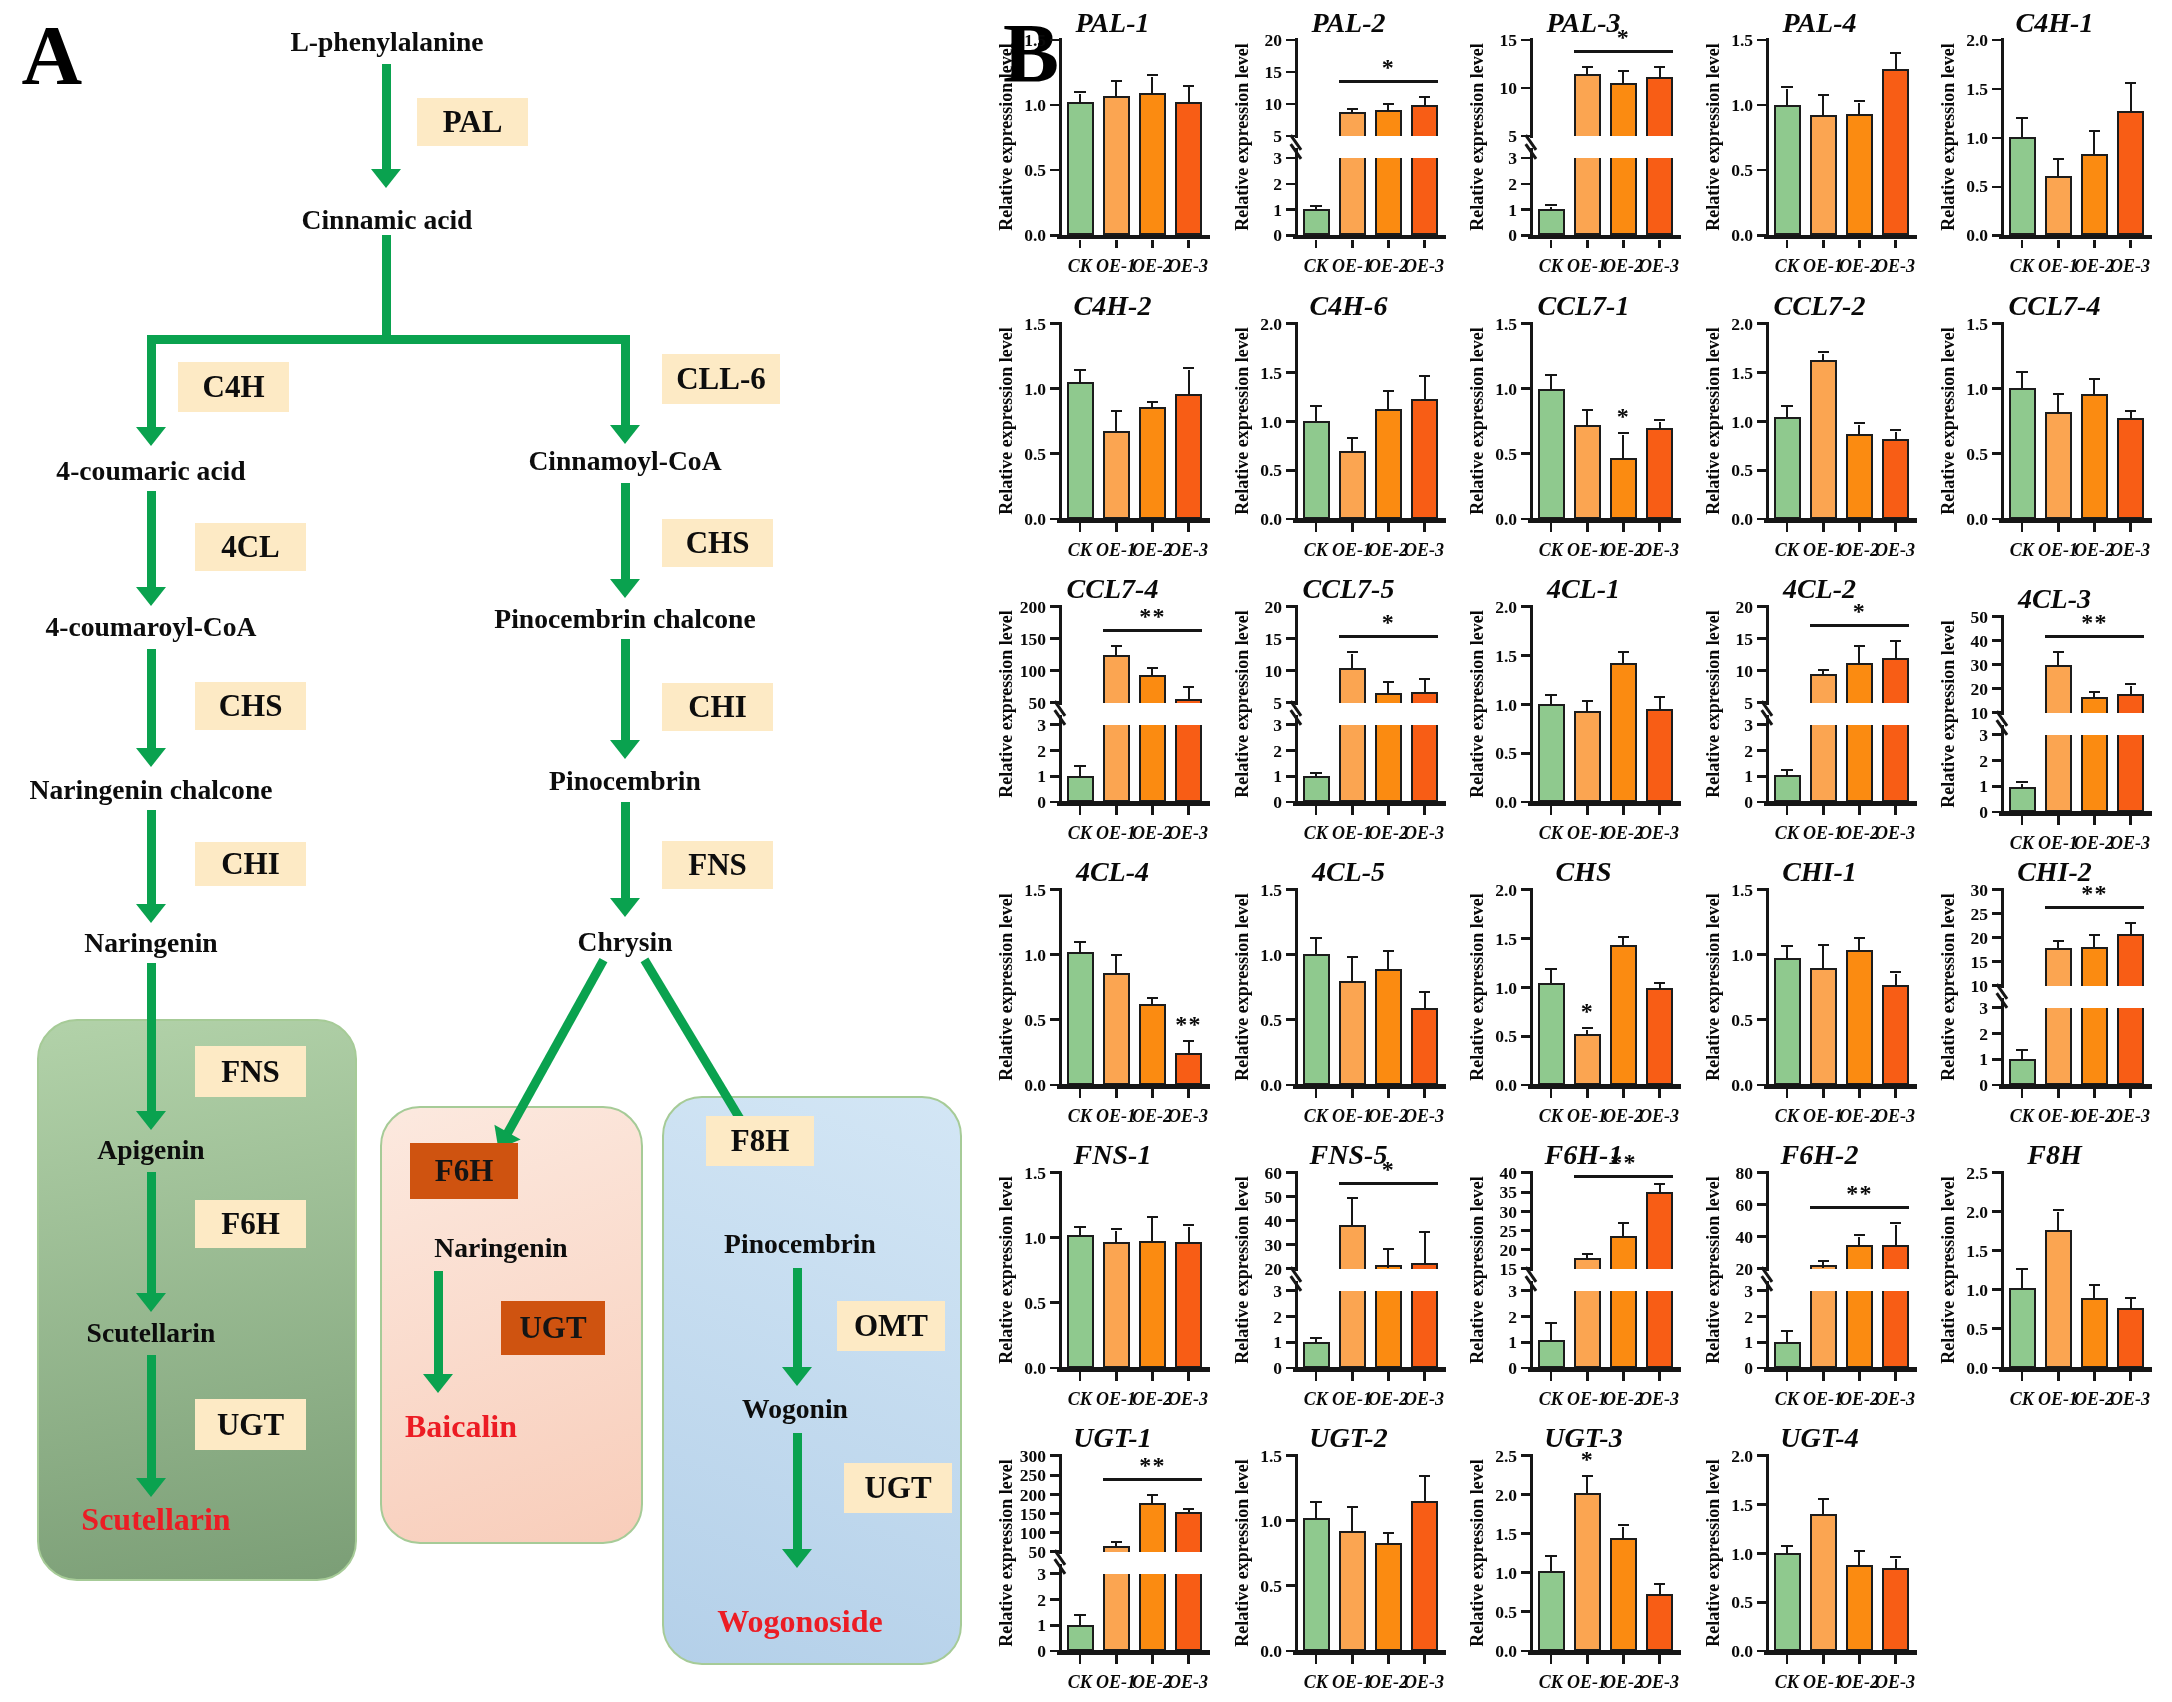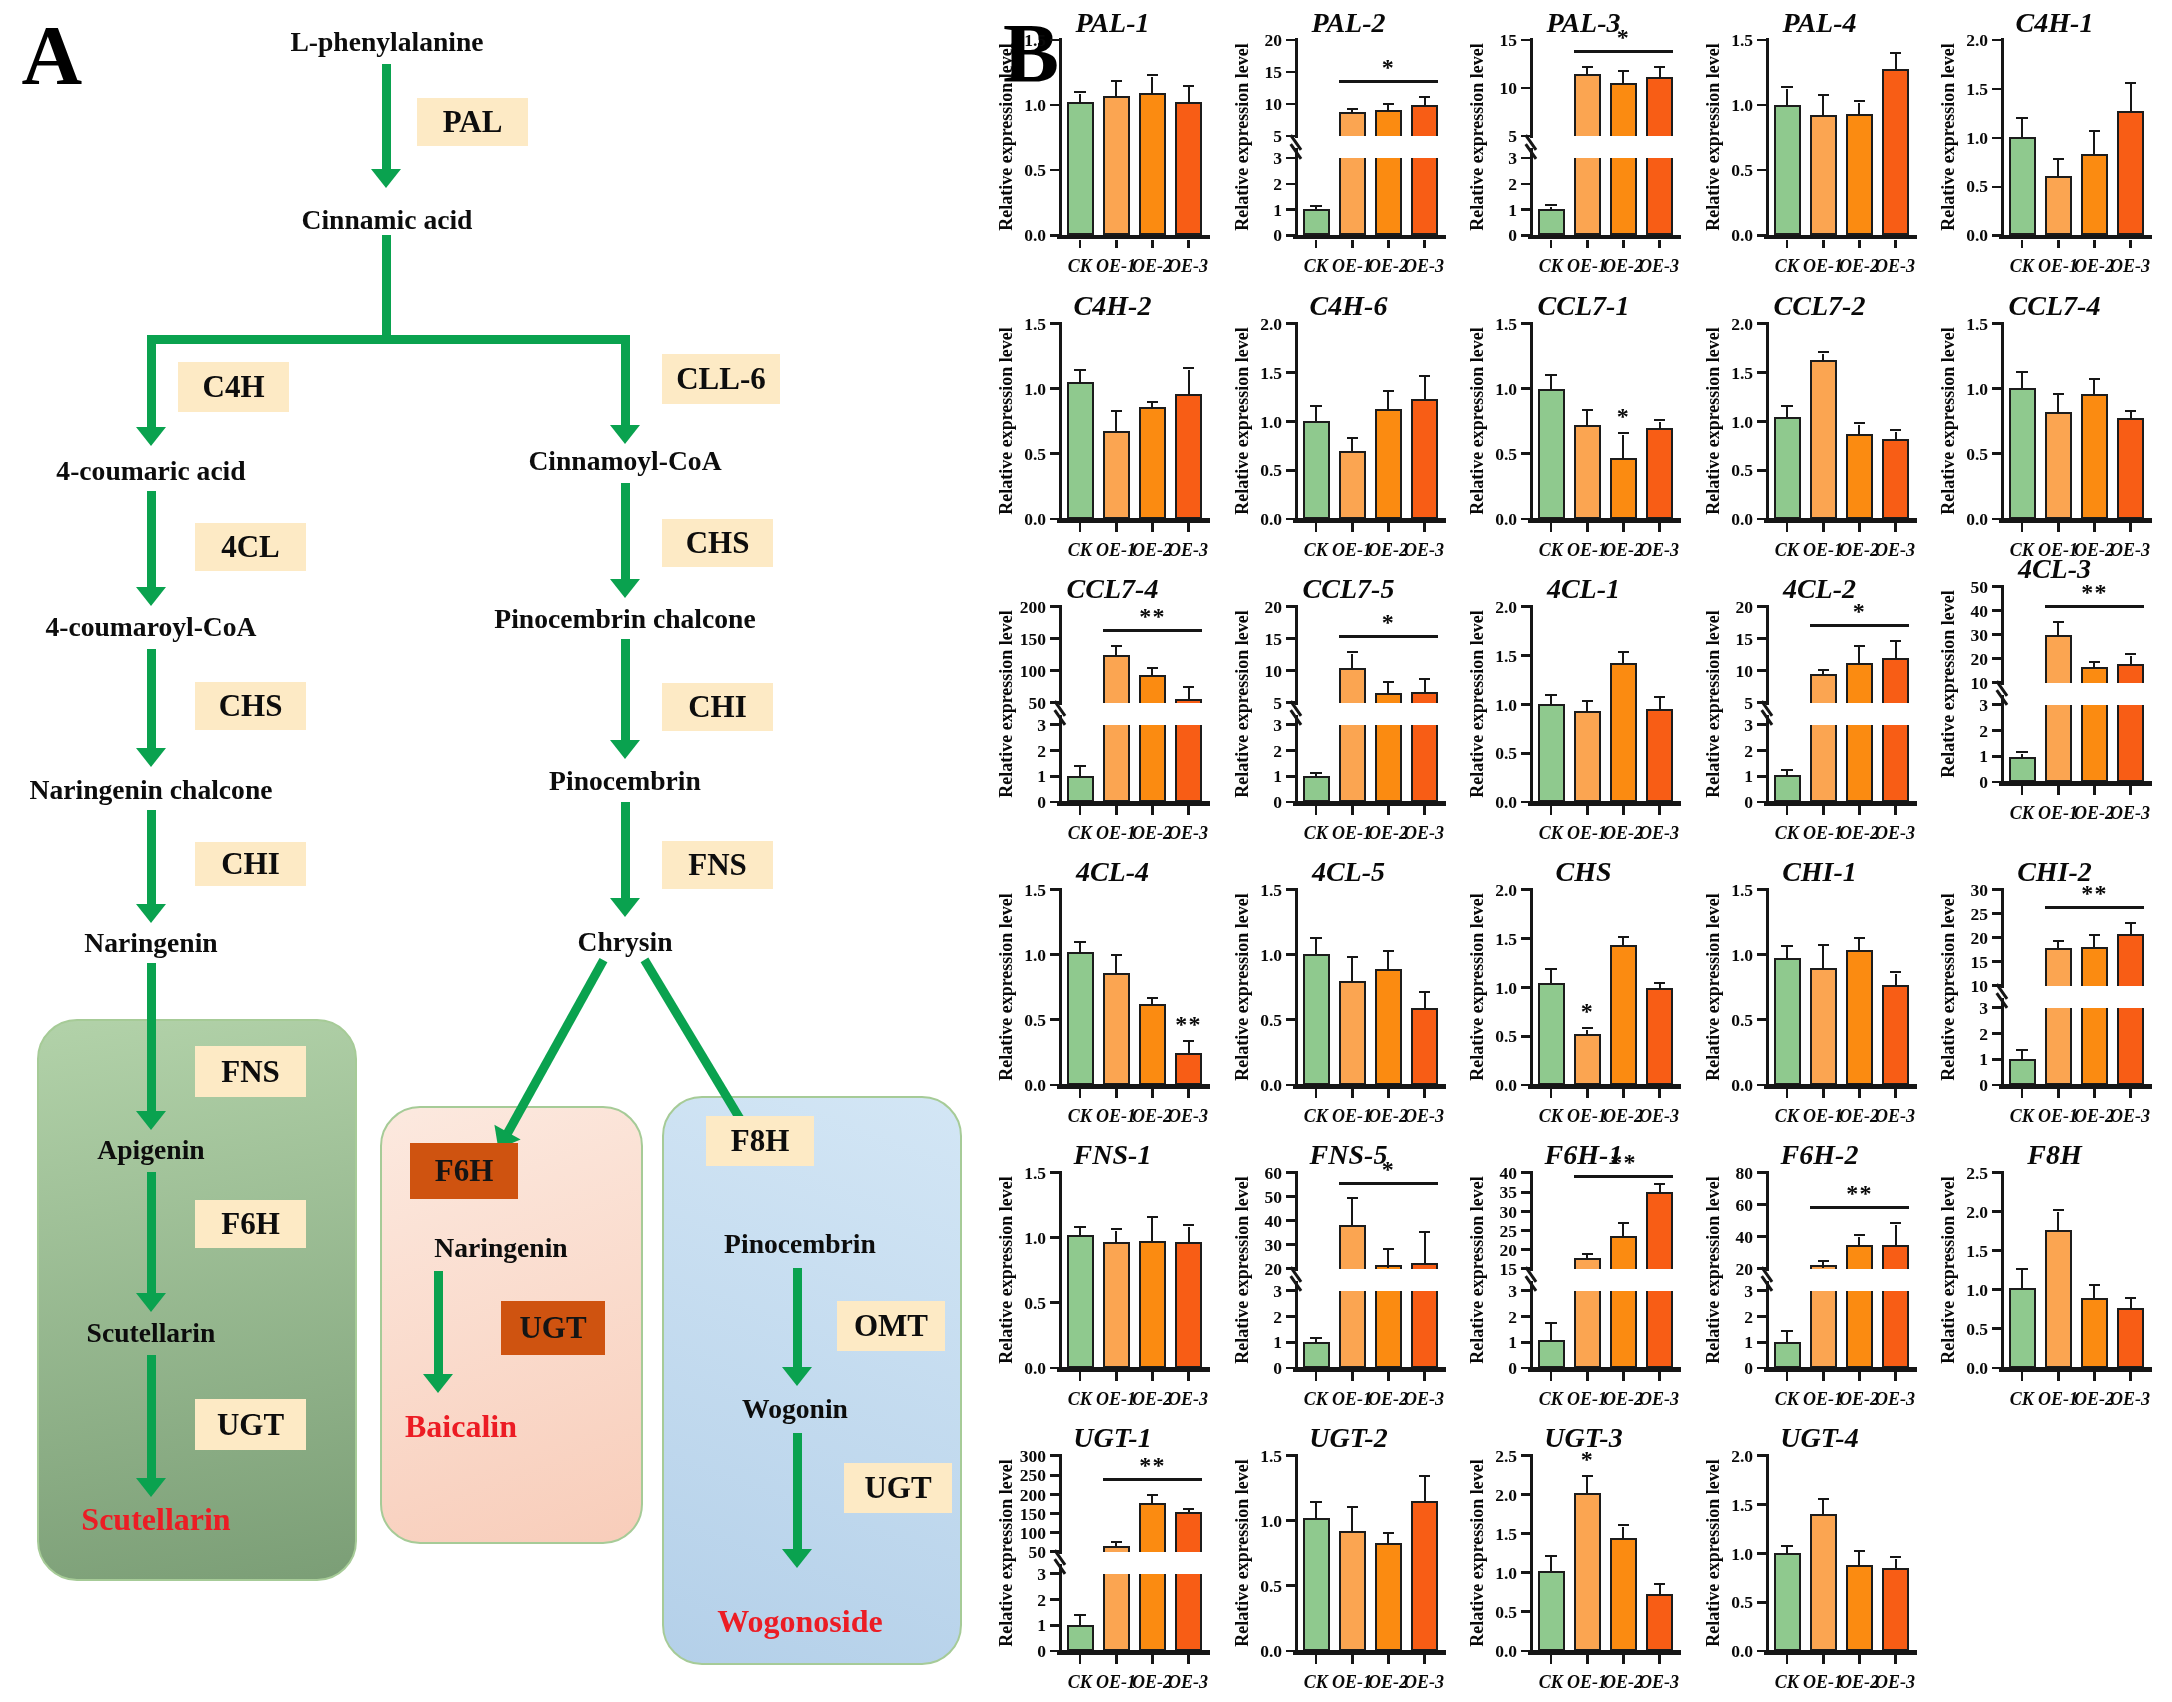--- a/index.html
+++ b/index.html
@@ -746,21 +746,21 @@
             <div class="bar up" style="left: 113px; bottom: 99px; width: 27px; height: 45px; background: rgb(248, 93, 21);"></div>
             <div class="errl" style="left: 126px; bottom: 143px; width: 2px; height: 16.7px;"></div>
             <div class="errc" style="left: 121px; bottom: 160px; width: 11.4px; height: 2px;"></div>
             <div class="btick" style="left: 125px;"></div>
             <div class="xlab" style="left: 98px;">OE-3</div>
             <div class="gapband" style="bottom: 77px;"></div>
             <div class="sigline" style="left: 41px; bottom: 175px; width: 99px; height: 3.4px;"></div>
             <div class="sigstar" style="left: 60px; bottom: 177px;">*</div>
           </div>
         </div>
-        <div class="cell" style="left: 1937px; top: 552px;">
+        <div class="cell" style="left: 1937px; top: 582px;">
           <div class="ct">4CL-3</div>
           <div class="cyl" style="left: -87px; top: 122px;">Relative expression level</div>
           <div class="plot" style="left: 67px; top: 35px;">
             <div class="xaxis"></div>
             <div class="yax" style="bottom: 0px; height: 87px;"></div>
             <div class="yax" style="top: -2px; height: 100px;"></div>
             <div class="slash" style="bottom: 83px;"></div>
             <div class="slash" style="bottom: 92px;"></div>
             <div class="tick" style="bottom: -1.3px;"></div>
             <div class="tlab" style="bottom: -10px;">0</div>

